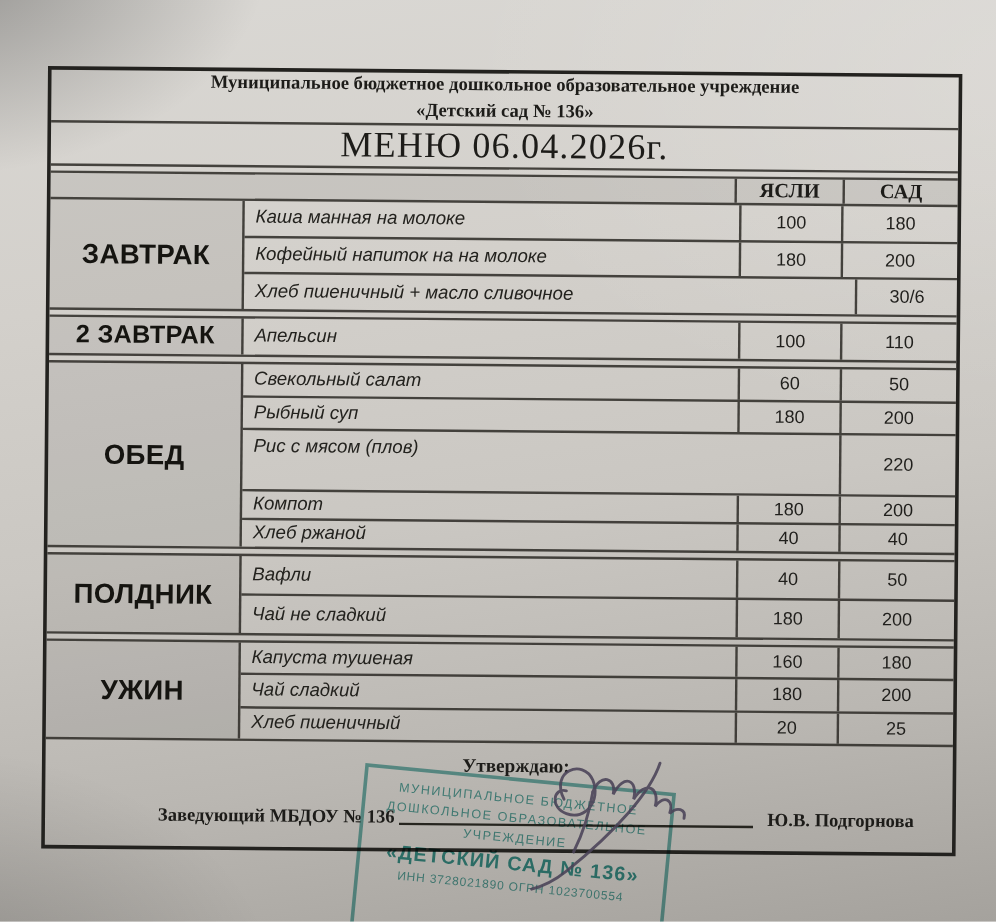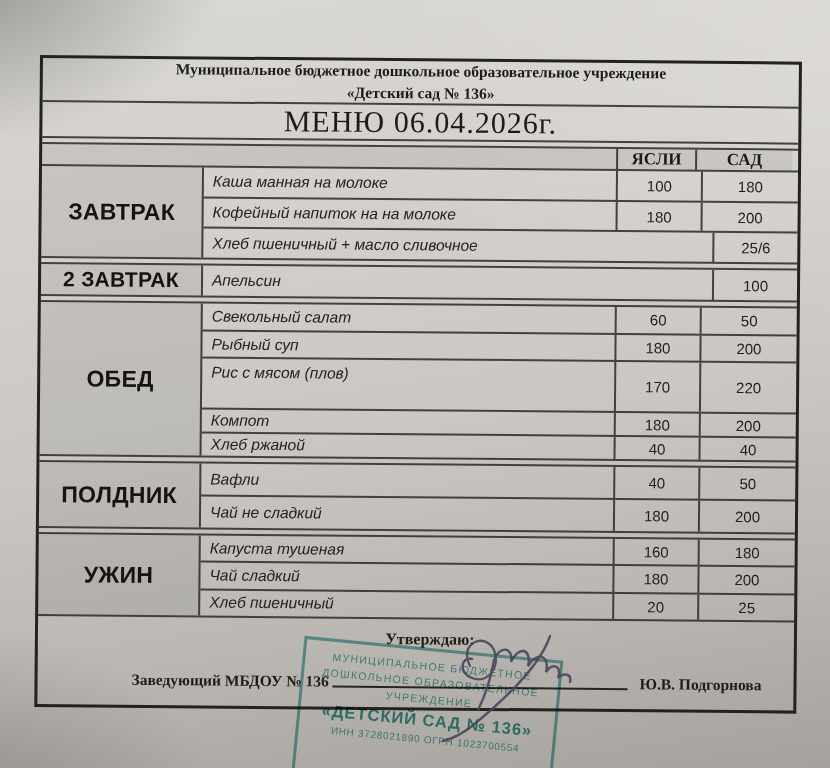--- a/index.html
+++ b/index.html
@@ -34,21 +34,21 @@
     display:flex;flex-direction:column;justify-content:center;align-items:center;
     font-weight:bold;font-size:15.5px;line-height:1.4;}
   .title-row{height:34px;display:flex;align-items:center;justify-content:center;
     font-size:30px;letter-spacing:1px;}
   .gap-row{height:8px;border-top:2px solid var(--ln);border-bottom:2px solid var(--ln);}
 
   .colhead{height:22px;display:flex;border-bottom:2px solid var(--ln);
     font-weight:bold;font-size:17px;}
   .ch-left{width:576px;border-right:2px solid var(--ln);}
   .ch-cell{display:flex;align-items:center;justify-content:center;}
-  .ch-yasli{width:77px;}
+  .ch-yasli{width:88px;}
   .ch-sad{width:97px;border-left:2px solid var(--ln);}
 
   .meal-section{display:flex;}
   .s0{height:90px}.s1{height:30px}.s2{height:152px}.s3{height:64px}.s4{height:80px}
   .meal-cell{width:162px;border-right:2px solid var(--ln);
     display:flex;align-items:center;justify-content:center;
     font-family:"Liberation Sans",sans-serif;font-weight:bold;font-size:23px;
     letter-spacing:.3px;color:#151410;background:rgba(30,27,22,.075);}
   .s1 .meal-cell{font-size:21px;}
   .rows{flex:1;display:flex;flex-direction:column;}
@@ -116,33 +116,34 @@
           <div class="num">100</div>
           <div class="num sad">180</div>
         </div>
         <div class="dish-row">
           <div class="dish">Кофейный напиток на  на молоке</div>
           <div class="num">180</div>
           <div class="num sad">200</div>
         </div>
         <div class="dish-row">
           <div class="dish">Хлеб пшеничный + масло сливочное</div>
-          <div class="num">25/6</div>
+          <div class="num">30/6</div>
         </div>
       </div>
     </div>
 
     <div class="gap-row"></div>
 
     <div class="meal-section s1">
       <div class="meal-cell">2 ЗАВТРАК</div>
       <div class="rows">
         <div class="dish-row">
           <div class="dish">Апельсин</div>
           <div class="num">100</div>
+          <div class="num sad">110</div>
         </div>
       </div>
     </div>
 
     <div class="gap-row"></div>
 
     <div class="meal-section s2">
       <div class="meal-cell">ОБЕД</div>
       <div class="rows">
         <div class="dish-row">
@@ -150,21 +151,20 @@
           <div class="num">60</div>
           <div class="num sad">50</div>
         </div>
         <div class="dish-row">
           <div class="dish">Рыбный суп</div>
           <div class="num">180</div>
           <div class="num sad">200</div>
         </div>
         <div class="dish-row tall">
           <div class="dish">Рис с мясом (плов)</div>
-          <div class="num">170</div>
           <div class="num sad">220</div>
         </div>
         <div class="dish-row">
           <div class="dish">Компот</div>
           <div class="num">180</div>
           <div class="num sad">200</div>
         </div>
         <div class="dish-row">
           <div class="dish">Хлеб ржаной</div>
           <div class="num">40</div>

